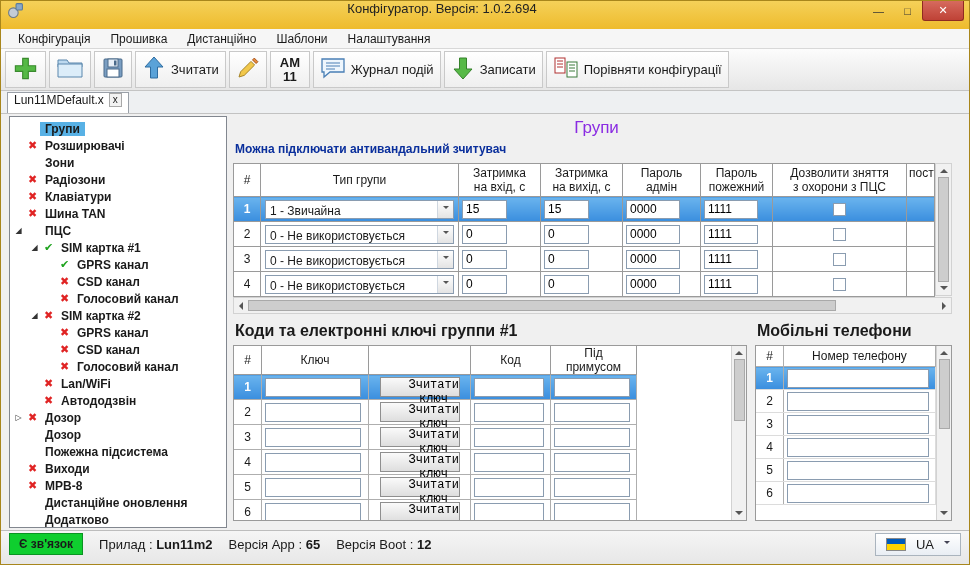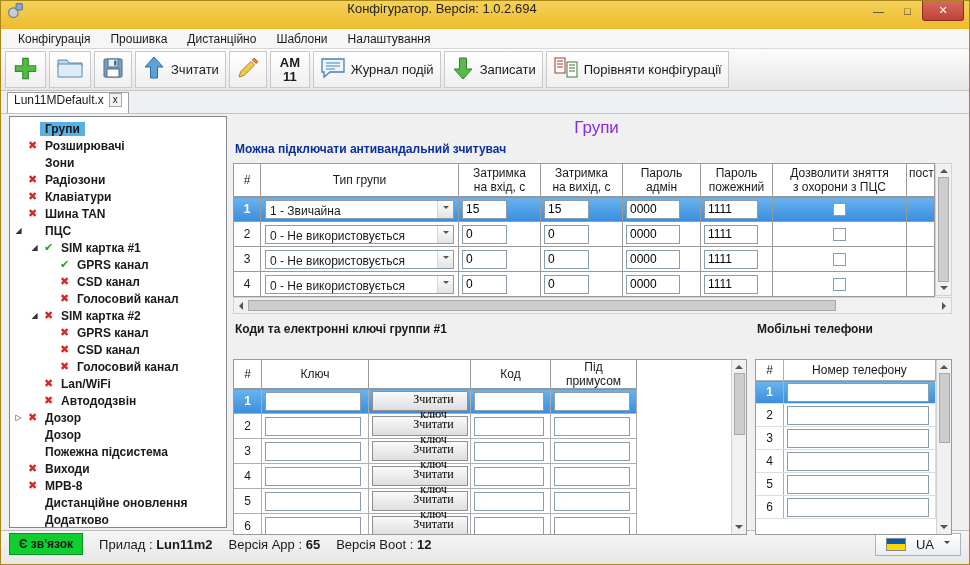--- a/index.html
+++ b/index.html
@@ -68,28 +68,28 @@
   .hthumb{height:11px;width:588px;background:#cdcdcd;border:1px solid #a9a9a9;margin:0 3px;}
   .arr{display:inline-block;width:0;height:0;border:4px solid transparent;flex:none;}
   .arr.up{border-bottom-color:#555;border-top-width:0;margin:5px 0 2px;}
   .arr.down{border-top-color:#555;border-bottom-width:0;margin:2px 0 5px;}
   .arr.left{border-right-color:#555;border-left-width:0;margin:0 2px 0 5px;}
   .arr.right{border-left-color:#555;border-right-width:0;margin-left:auto;margin-right:5px;}
   .arr.small{border-width:3px;margin:0;}
 
   
   .bottom-row{display:flex;gap:8px;margin-top:8px;}
-  .section-title{font-weight:bold;font-size:12px;margin:0 0 23px 2px;}
+  .section-title{font-weight:bold;font-size:16px;margin:0 0 5px 2px;}
   .keys-panel{width:514px;height:176px;border:1px solid #9a9a9a;background:#fff;position:relative;overflow:hidden;}
   .keys-panel .vscroll{height:174px;width:15px;border:none;border-left:1px solid #d2d2d2;}
   .keys-panel .vthumb{flex:none;height:62px;}
   #keys-table{width:403px;margin:-1px 0 0 -1px;}
   #keys-table th{height:28px;}
   #keys-table td{height:25px;border-color:#aeaeae;}
-  .read-key{height:20px;width:96px;margin:0 auto;display:block;border:1px solid #8f8f8f;background:linear-gradient(#fafafa,#dedede);font-size:12px;font-family:Liberation Serif, serif;padding-left:28px;}
+  .read-key{height:20px;width:80px;margin:0 auto;display:block;border:1px solid #8f8f8f;background:linear-gradient(#fafafa,#dedede);font-size:12px;font-family:Liberation Mono, monospace;padding-left:28px;}
   .phones-panel{width:197px;height:176px;border:1px solid #9a9a9a;background:#fff;position:relative;overflow:hidden;}
   .phones-panel .vscroll{height:174px;width:15px;border:none;border-left:1px solid #d2d2d2;}
   .phones-panel .vthumb{flex:none;height:70px;}
   #phones-table{width:180px;margin:-1px 0 0 -1px;}
   #phones-table th{height:21px;border-color:#aeaeae;}
   #phones-table td{height:23px;border-color:#dcdcdc;}
   #phones-table td.num{border-right-color:#aeaeae;}
 
   
   .statusbar{height:34px;border-top:1px solid #bdbdbd;background:linear-gradient(#f5f5f5,#e7e7e7);display:flex;align-items:center;padding:0 8px 7px;gap:16px;font-size:13px;}

